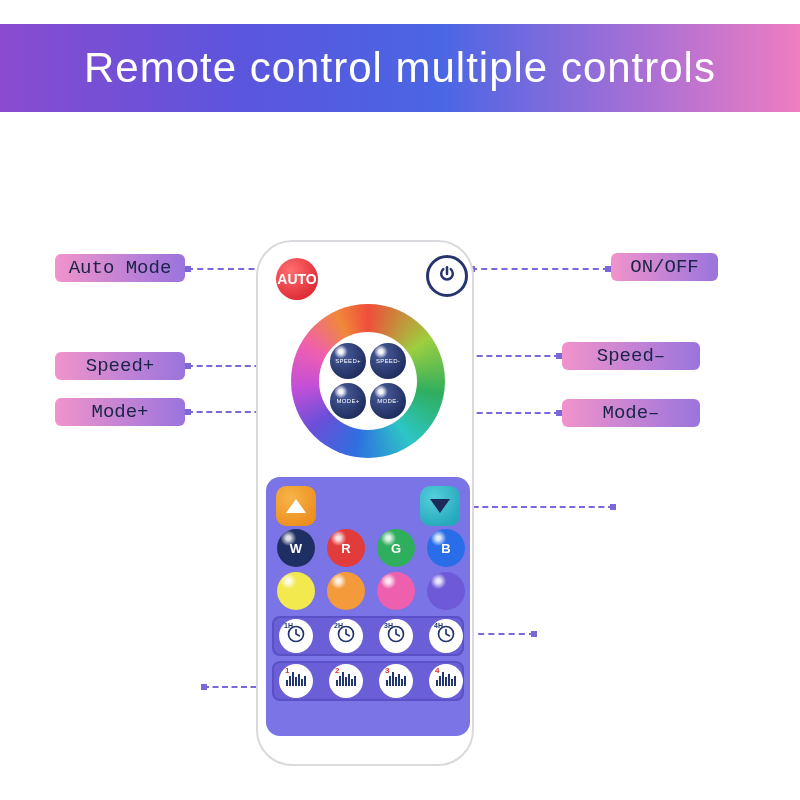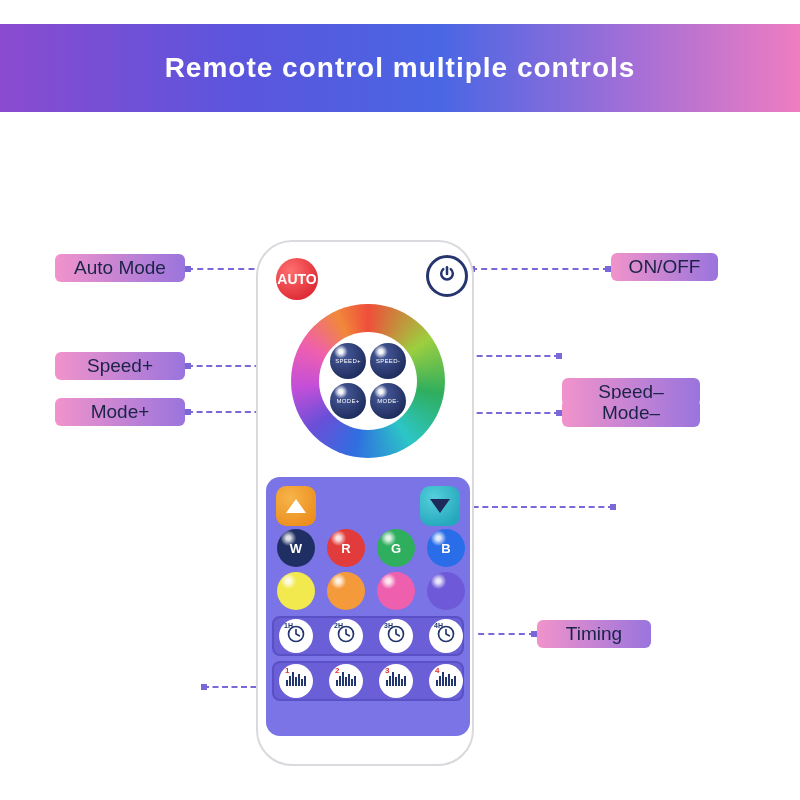--- a/index.html
+++ b/index.html
@@ -9,33 +9,34 @@
     background: #ffffff; overflow: hidden;
     font-family: "Liberation Sans", sans-serif;
   }
 
   
   .banner {
     position: absolute; left: 0; top: 24px; width: 800px; height: 88px;
     background: linear-gradient(90deg, #8a4bcf 0%, #5b55dd 30%, #4a66e4 55%, #a76fd6 80%, #ef7dc1 100%);
     display: flex; align-items: center; justify-content: center;
   }
-  .banner-title { color: #fff; font-size: 28px; font-weight: bold; letter-spacing: 1px; }
+  .banner-title { color: #fff; font-size: 42px; font-weight: normal; letter-spacing: 1px; }
 
   
   .callout {
     position: absolute; height: 28px; border-radius: 6px;
     background: linear-gradient(90deg, #f193cb, #9a74dd);
     color: #1a2446; display: flex; align-items: center; justify-content: center;
     font-size: 19px;
+    font-family: Liberation Mono, monospace;
   }
   #co-auto   { left: 55px;  top: 254px; width: 130px; }
   #co-onoff  { left: 611px; top: 253px; width: 107px; }
   #co-speedp { left: 55px;  top: 352px; width: 130px; }
-  #co-speedm { left: 562px; top: 342px; width: 138px; margin-top: 36px; }
+  #co-speedm { left: 562px; top: 342px; width: 138px; }
   #co-modep  { left: 55px;  top: 398px; width: 130px; }
   #co-modem  { left: 562px; top: 399px; width: 138px; }
   #co-change { left: 616px; top: 493px; width: 146px; }
   #co-timing { left: 537px; top: 620px; width: 114px; }
   #co-music  { left: 60px;  top: 673px; width: 141px; }
 
   
   .dash { position: absolute; height: 0; border-top: 2px dashed #7b68d8; }
   .dash::before, .dash::after {
     content: ""; position: absolute; width: 6px; height: 6px;
@@ -164,21 +165,20 @@
   <div class="banner">
     <div class="banner-title">Remote control multiple controls</div>
   </div>
 
   <div class="callout" id="co-auto">Auto Mode</div>
   <div class="callout" id="co-onoff">ON/OFF</div>
   <div class="callout" id="co-speedp">Speed+</div>
   <div class="callout" id="co-speedm">Speed–</div>
   <div class="callout" id="co-modep">Mode+</div>
   <div class="callout" id="co-modem">Mode–</div>
-  <div class="callout" id="co-timing">Timing</div>
 
   <div class="dash" id="ln-auto"></div>
   <div class="dash" id="ln-onoff"></div>
   <div class="dash" id="ln-speedp"></div>
   <div class="dash" id="ln-speedm"></div>
   <div class="dash" id="ln-modep"></div>
   <div class="dash" id="ln-modem"></div>
   <div class="dash" id="ln-change"></div>
   <div class="dash" id="ln-timing"></div>
   <div class="dash" id="ln-music"></div>

